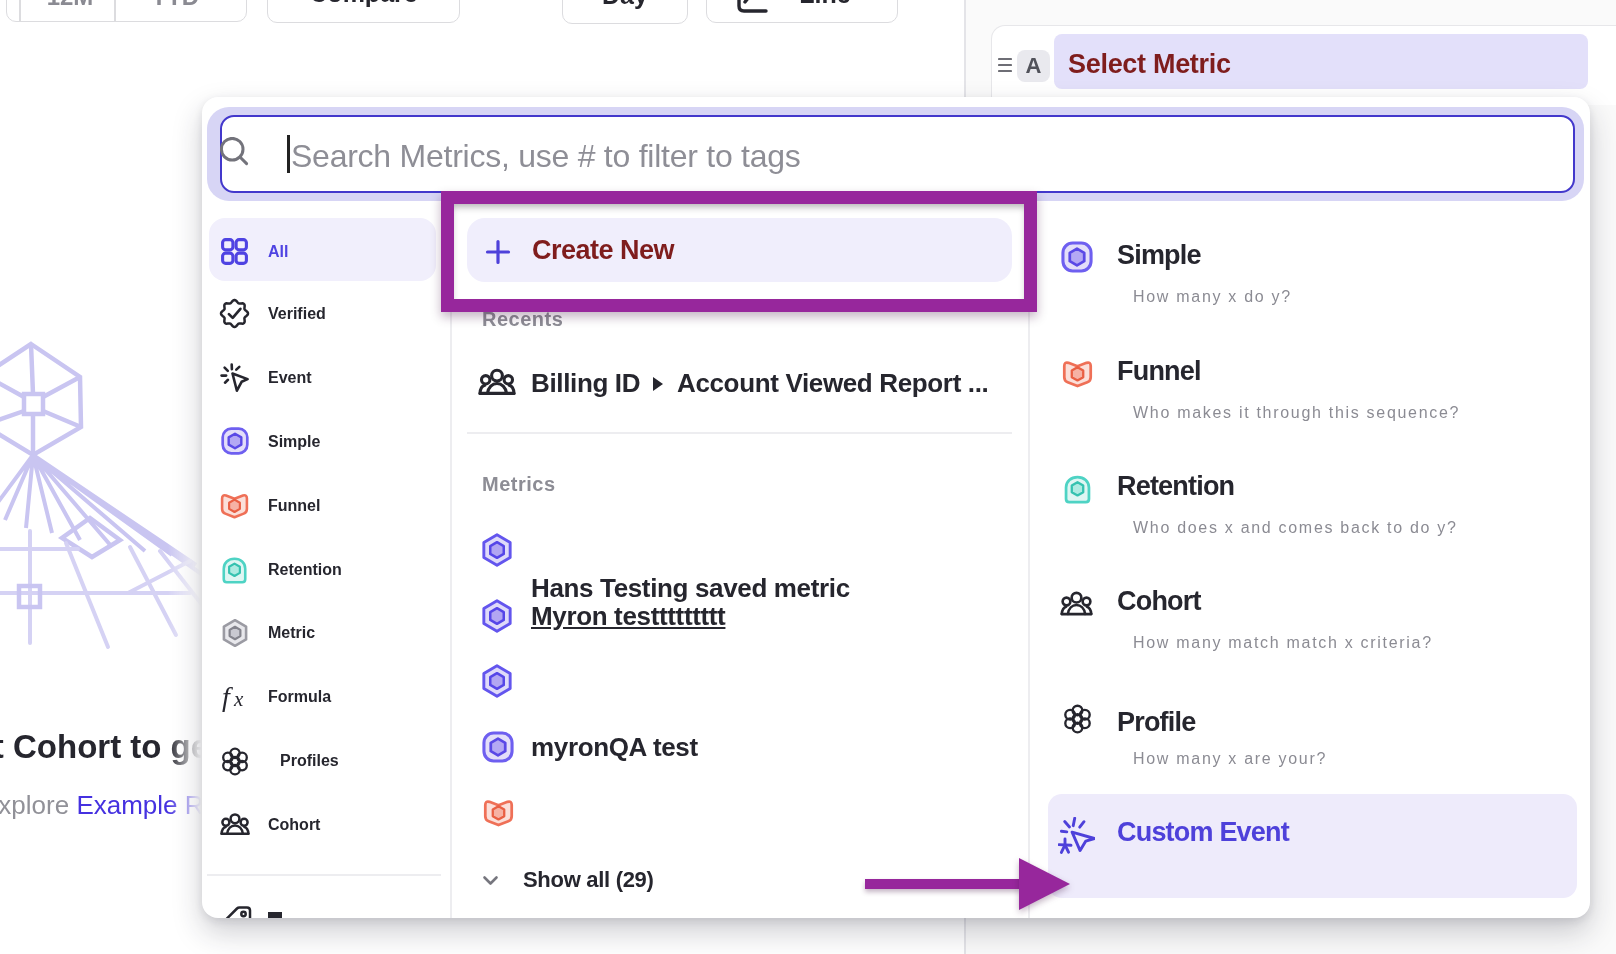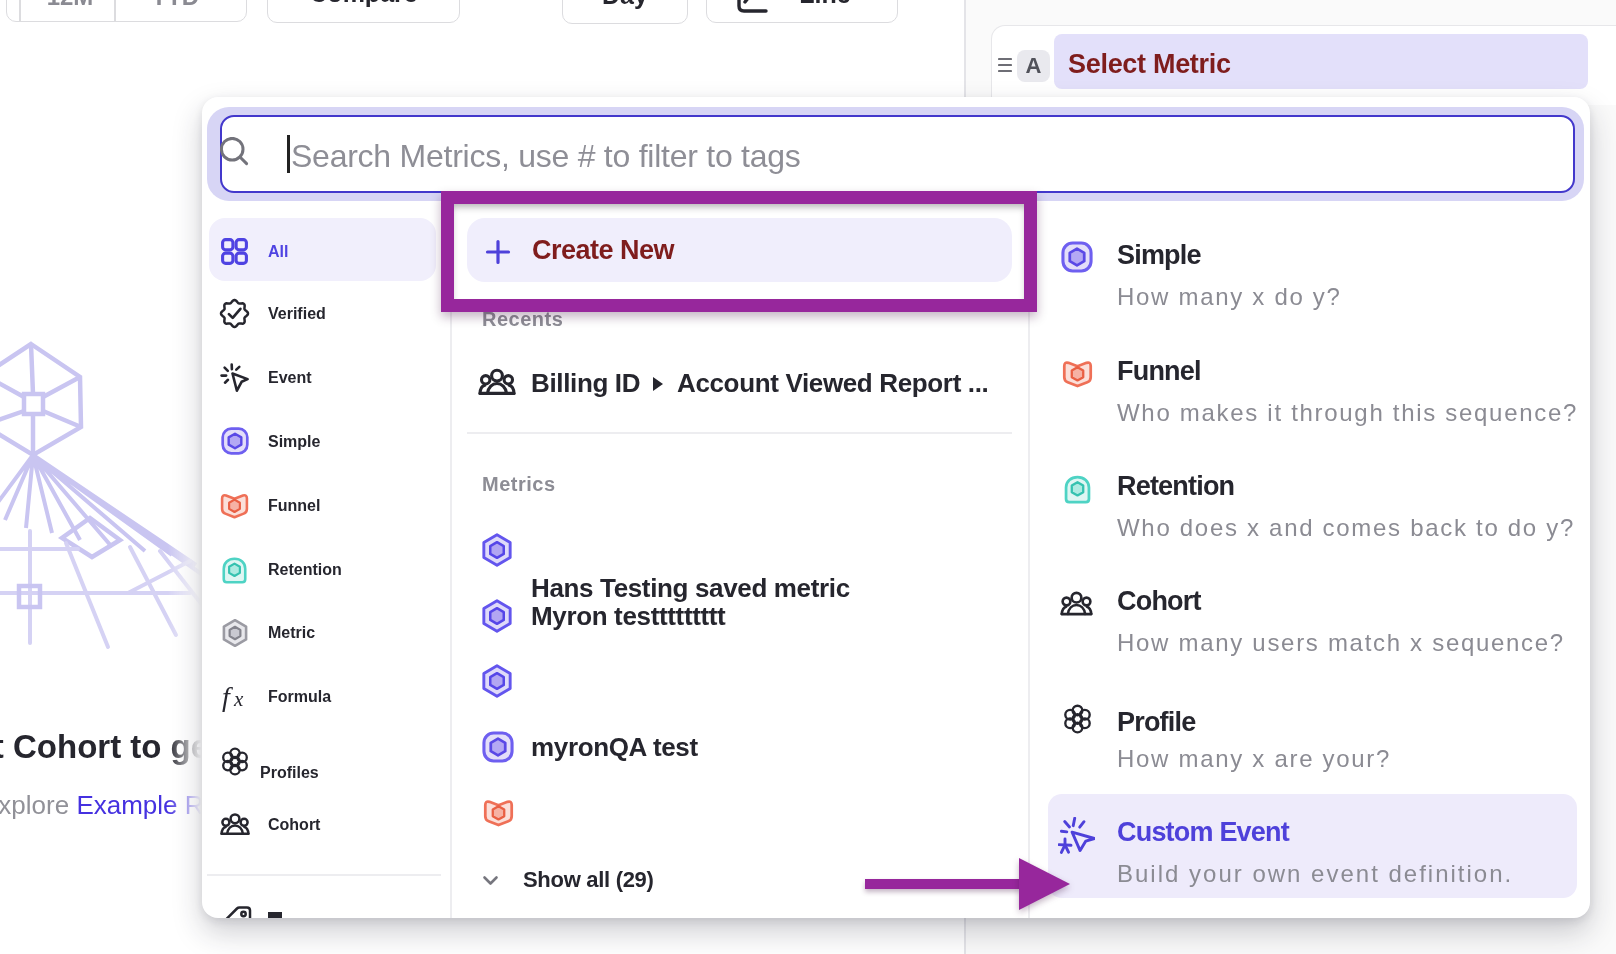--- a/index.html
+++ b/index.html
@@ -4,21 +4,21 @@
 <style>
   * { margin:0; padding:0; box-sizing:border-box; }
   html,body { width:1616px; height:954px; overflow:hidden; font-family:"Liberation Sans", sans-serif; background:#fff; }
   .abs { position:absolute; }
   #page { position:relative; width:1616px; height:954px; }
   .darktxt { color:#26262e; }
   .indigo { color:#7f1d1d; }
   .t26 { font-size:26px; line-height:26px; font-weight:700; letter-spacing:-0.35px; white-space:nowrap; color:#26262e; }
   .t24 { font-size:16px; line-height:24px; font-weight:700; white-space:nowrap; color:#26262e; }
   .lab { font-size:20px; line-height:20px; font-weight:700; letter-spacing:0.5px; color:#8d8d95; white-space:nowrap; }
-  .desc { font-size:24px; line-height:20px; letter-spacing:1.7px; color:#8b8b93; white-space:nowrap; }
+  .desc { font-size:16px; line-height:20px; letter-spacing:1.7px; color:#8b8b93; white-space:nowrap;margin-left:16px; }
   .rtitle { font-size:27px; line-height:27px; font-weight:700; letter-spacing:-0.8px; white-space:nowrap; color:#26262e; }
 </style>
 </head>
 <body>
 <div id="page">
 
   <div class="abs" style="left:965px;top:0;width:651px;height:954px;background:#fafafa;"></div>
   <div class="abs" style="left:964px;top:0;width:1.5px;height:954px;background:#e4e4e8;"></div>
   <div class="abs" style="left:6px;top:-30px;width:241px;height:52px;background:#fff;border:1.5px solid #dcdcdf;border-radius:10px;"></div>
   <div class="abs" style="left:19px;top:-30px;width:1.5px;height:52px;background:#dcdcdf;"></div>
@@ -134,21 +134,21 @@
         <g stroke="#26262e" stroke-width="2.3">
           <circle cx="15.0" cy="23.7" r="4.7"></circle>
           <circle cx="7.9" cy="19.6" r="4.7"></circle>
           <circle cx="7.9" cy="11.4" r="4.7"></circle>
           <circle cx="15.0" cy="7.3" r="4.7"></circle>
           <circle cx="22.1" cy="11.4" r="4.7"></circle>
           <circle cx="22.1" cy="19.6" r="4.7"></circle>
           <circle cx="15" cy="15.5" r="4.7"></circle>
         </g>
       </svg></div>
-  <div class="abs t24" style="left:260px;top:749.1px;color:#26262e;margin-top:12px;">Profiles</div>
+  <div class="abs t24" style="left:280px;top:749.1px;color:#26262e;">Profiles</div>
   <div class="abs" style="left:219.5px;top:809.5px;width:30px;height:30px;"><svg width="30" height="30" viewBox="0 0 30 30" fill="none">
         <g stroke="#26262e" stroke-width="2.5" fill="none" stroke-linecap="round">
           <circle cx="15" cy="8.8" r="4.4"></circle>
           <circle cx="5.9" cy="12.3" r="3.5"></circle>
           <circle cx="24.1" cy="12.3" r="3.5"></circle>
           <path d="M7.2,23.6 C7.9,18.7 11.1,15.5 15,15.5 C18.9,15.5 22.1,18.7 22.8,23.6"></path>
           <path d="M1.6,23.6 C1.9,19.9 3.3,17.6 5.6,17"></path>
           <path d="M28.4,23.6 C28.1,19.9 26.7,17.6 24.4,17"></path>
           <path d="M1.6,23.7 L28.4,23.7"></path>
         </g>
@@ -187,21 +187,21 @@
   <div class="abs" style="left:1028px;top:211px;width:1.5px;height:707px;background:#ededf0;"></div>
   <div class="abs" style="left:480px;top:533.0px;width:34px;height:34px;"><svg width="34" height="34" viewBox="0 0 34 34" fill="none">
         <polygon points="17.0,32.2 3.84,24.6 3.84,9.4 17.0,1.8 30.16,9.4 30.16,24.6" fill="#dfdaf9" stroke="#6355ee" stroke-width="2.9" stroke-linejoin="round"></polygon>
         <polygon points="17.0,24.8 10.25,20.9 10.25,13.1 17.0,9.2 23.75,13.1 23.75,20.9" fill="#b2a6f2" stroke="#5646e8" stroke-width="2.5" stroke-linejoin="round"></polygon>
       </svg></div>
   <div class="abs t26" style="left:531px;top:537.5px;margin-top:37px;">Hans Testing saved metric</div>
   <div class="abs" style="left:480px;top:598.5px;width:34px;height:34px;"><svg width="34" height="34" viewBox="0 0 34 34" fill="none">
         <polygon points="17.0,32.2 3.84,24.6 3.84,9.4 17.0,1.8 30.16,9.4 30.16,24.6" fill="#dfdaf9" stroke="#6355ee" stroke-width="2.9" stroke-linejoin="round"></polygon>
         <polygon points="17.0,24.8 10.25,20.9 10.25,13.1 17.0,9.2 23.75,13.1 23.75,20.9" fill="#b2a6f2" stroke="#5646e8" stroke-width="2.5" stroke-linejoin="round"></polygon>
       </svg></div>
-  <div class="abs t26" style="left:531px;top:603.0px;">Myron testtttttttt</div>
+  <div class="abs t26" style="left:531px;top:603.0px;text-decoration:underline;">Myron testtttttttt</div>
   <div class="abs" style="left:480px;top:664.0px;width:34px;height:34px;"><svg width="34" height="34" viewBox="0 0 34 34" fill="none">
         <polygon points="17.0,32.2 3.84,24.6 3.84,9.4 17.0,1.8 30.16,9.4 30.16,24.6" fill="#dfdaf9" stroke="#6355ee" stroke-width="2.9" stroke-linejoin="round"></polygon>
         <polygon points="17.0,24.8 10.25,20.9 10.25,13.1 17.0,9.2 23.75,13.1 23.75,20.9" fill="#b2a6f2" stroke="#5646e8" stroke-width="2.5" stroke-linejoin="round"></polygon>
       </svg></div>
   <div class="abs" style="left:482px;top:730.5px;width:32px;height:32px;"><svg width="32" height="32" viewBox="0 0 28 28" fill="none">
         <rect x="1.7" y="1.7" width="24.6" height="24.6" rx="8.5" fill="#e3def9" stroke="#6e5ff0" stroke-width="2.7"></rect>
         <polygon points="14.0,21.3 7.68,17.65 7.68,10.35 14.0,6.7 20.32,10.35 20.32,17.65" fill="#b4a8f4" stroke="#5a49e6" stroke-width="2.4" stroke-linejoin="round"></polygon>
       </svg></div>
   <div class="abs t26" style="left:531px;top:734.0px;">myronQA test</div>
   <div class="abs" style="left:482px;top:795.5px;width:33px;height:33px;"><svg width="33" height="33" viewBox="0 0 30 30" fill="none">
@@ -236,21 +236,21 @@
           <circle cx="15" cy="8.8" r="4.4"></circle>
           <circle cx="5.9" cy="12.3" r="3.5"></circle>
           <circle cx="24.1" cy="12.3" r="3.5"></circle>
           <path d="M7.2,23.6 C7.9,18.7 11.1,15.5 15,15.5 C18.9,15.5 22.1,18.7 22.8,23.6"></path>
           <path d="M1.6,23.6 C1.9,19.9 3.3,17.6 5.6,17"></path>
           <path d="M28.4,23.6 C28.1,19.9 26.7,17.6 24.4,17"></path>
           <path d="M1.6,23.7 L28.4,23.7"></path>
         </g>
       </svg></div>
   <div class="abs rtitle" style="left:1117px;top:588.4px;color:#26262e;">Cohort</div>
-  <div class="abs desc" style="left:1117px;top:633.3px;">How many users match x sequence?</div>
+  <div class="abs desc" style="left:1117px;top:633.3px;">How many match match x criteria?</div>
   <div class="abs" style="left:1062px;top:703.0px;width:31px;height:31px;"><svg width="31" height="31" viewBox="0 0 30 30" fill="none">
         <g stroke="#26262e" stroke-width="2.3">
           <circle cx="15.0" cy="23.7" r="4.7"></circle>
           <circle cx="7.9" cy="19.6" r="4.7"></circle>
           <circle cx="7.9" cy="11.4" r="4.7"></circle>
           <circle cx="15.0" cy="7.3" r="4.7"></circle>
           <circle cx="22.1" cy="11.4" r="4.7"></circle>
           <circle cx="22.1" cy="19.6" r="4.7"></circle>
           <circle cx="15" cy="15.5" r="4.7"></circle>
         </g>
@@ -264,17 +264,16 @@
           <path d="M26 4.7 L21.7 10.2"></path>
           <path d="M3.4 14.2 L8.8 14.9"></path>
           <path d="M7 22 L7 27.4"></path>
           <path d="M1 27.6 L13 28.3"></path>
           <path d="M3.4 35.4 L7 27.8"></path>
           <path d="M10.5 35.2 L7 27.8"></path>
           <path d="M14.1 15.1 L36.4 21.5 L27.8 24.1 L22.1 33.6 Z"></path>
         </g>
       </svg></div>
   <div class="abs rtitle" style="left:1117px;top:819.3px;color:#4e41da;">Custom Event</div>
-  <div class="abs desc" style="left:1117px;top:864.2px;"><span style="letter-spacing:2.0px">Build your own event definition.</span></div>
   <div class="abs" style="left:440.5px;top:191px;width:596px;height:121px;border:13.5px solid #97279c;box-shadow:0 5px 10px rgba(60,10,60,0.3), inset 0 5px 7px -2px rgba(40,40,40,0.35);"></div>
   <div class="abs" style="left:865px;top:879px;width:156px;height:10px;background:#97279c;box-shadow:0 3px 5px rgba(60,10,60,0.3);"></div>
   <div class="abs" style="left:1019px;top:858px;width:0;height:0;border-top:26px solid transparent;border-bottom:26px solid transparent;border-left:51px solid #97279c;filter:drop-shadow(0 3px 3px rgba(60,10,60,0.3));"></div>
 </div>
 
 </body></html>

